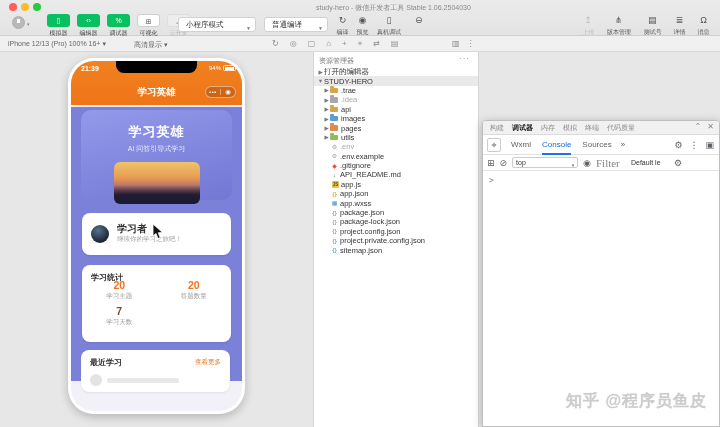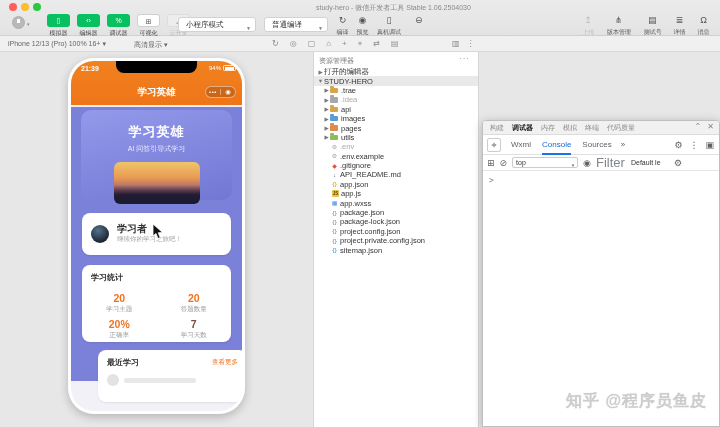--- a/index.html
+++ b/index.html
@@ -69,25 +69,25 @@
   .hero-photo{width:86px;height:42px;margin:8px auto 0;border-radius:6px;background:
      linear-gradient(180deg,rgba(0,0,0,0) 55%,rgba(20,18,40,.85) 78%,#1c1a33 100%),
      linear-gradient(180deg,#f0c46a 0%,#e89a52 38%,#a86a70 62%,#3c3a5e 100%);}
   .card{background:#fff;border-radius:8px;box-shadow:0 1px 2px rgba(0,0,0,.08);}
   .profile-card{left:11px;top:108px;width:149px;height:42px;}
   .p-avatar{left:9px;top:12px;width:18px;height:18px;border-radius:50%;background:radial-gradient(circle at 40% 30%,#55728c,#1d2736 70%);}
   .p-name{left:35px;top:9px;font-size:10px;font-weight:bold;color:#333;}
   .p-desc{left:35px;top:22px;font-size:6.5px;color:#a3a3a3;}
   .stats-card{left:11px;top:160px;width:149px;height:77px;}
   .card-title{position:absolute;left:9px;top:7px;font-size:8px;font-weight:bold;color:#333;}
-  .stats-grid{position:absolute;left:0;top:27px;width:149px;display:grid;grid-template-columns:1fr 1fr;row-gap:4px;}
+  .stats-grid{position:absolute;left:0;top:14px;width:149px;display:grid;grid-template-columns:1fr 1fr;row-gap:4px;}
   .stat{text-align:center;}
   .stat .v{font-size:10.5px;font-weight:bold;}
   .stat .l{font-size:6.5px;color:#9b9b9b;margin-top:1px;}
-  .recent-card{left:27px;top:245px;width:149px;height:52px;}
+  .recent-card{left:10px;top:245px;width:149px;height:42px;}
   .more-link{position:absolute;right:9px;top:8px;font-size:6.5px;color:#f2711c;}
   .recent-row{position:absolute;left:9px;top:24px;display:flex;align-items:center;gap:5px;}
   .recent-ava{width:12px;height:12px;border-radius:50%;background:#e3e3e3;}
   .recent-bar{width:72px;height:5px;border-radius:2px;background:#e8e8e8;}
 
   
   .cursor{left:152px;top:224px;z-index:60;pointer-events:none;}
 
   
   .explorer{left:313px;top:52px;width:166px;height:375px;background:#fff;border-left:1px solid #d6d6d6;border-right:1px solid #d6d6d6;overflow:hidden;}
@@ -115,21 +115,21 @@
   .inspect-btn{width:14px;height:14px;border:1px solid #ccc;border-radius:2px;margin-left:4px;text-align:center;font-size:9px;line-height:13px;color:#555;}
   .ptabs{display:flex;gap:11px;margin-left:10px;height:20px;align-items:center;}
   .ptab{font-size:8px;color:#5f6368;height:20px;line-height:20px;}
   .ptab.active{color:#1967d2;box-shadow:inset 0 -2px 0 #1a73e8;}
   .pt-more{font-size:8px;color:#5f6368;margin-left:9px;}
   .pt-right{position:absolute;right:5px;top:0;height:20px;display:flex;align-items:center;gap:7px;font-size:9px;color:#5f6368;}
   .ct-bar{position:relative;height:16px;border-bottom:1px solid #e4e4e4;display:flex;align-items:center;gap:5px;padding-left:4px;}
   .ct-ico{font-size:9px;color:#5f6368;line-height:12px;}
   .ctx-select{width:66px;height:11px;border:1px solid #ccc;border-radius:2px;background:#fff;font-size:7px;color:#333;line-height:9px;padding:0 8px 0 3px;position:relative;white-space:nowrap;}
   .ctx-select .caret{position:absolute;right:2px;top:2.5px;font-size:4.5px;color:#777;}
-  .filter-input{width:30px;height:11px;border:none;font-size:13px;color:#555;background:transparent;}
+  .filter-input{width:30px;height:11px;border:none;font-size:11px;color:#555;background:transparent;font-family:Liberation Serif, serif;}
   .filter-input::placeholder{color:#80868b;}
   .lvl-select{font-size:7px;color:#333;white-space:nowrap;overflow:hidden;width:38px;}
   .console-body{position:relative;height:257px;background:#fff;}
   .prompt{position:absolute;left:6px;top:5px;font-size:8px;color:#7e8aa8;font-family:"DejaVu Sans Mono","Liberation Mono",monospace;}
   .watermark{position:absolute;right:12px;bottom:16px;font-size:16px;font-weight:bold;color:#cccccc;text-shadow:0 1px 1px rgba(255,255,255,.95),0 0 1px rgba(130,130,130,.45);letter-spacing:1px;white-space:nowrap;}
 </style>
 </head>
 <body>
 
 <div class="abs titlebar-toolbar">
@@ -273,24 +273,20 @@
         <div class="stats-grid">
             <div class="stat">
     <div class="v" style="color: rgb(242, 113, 28);">20</div>
     <div class="l">学习主题</div>
   </div>
             <div class="stat">
     <div class="v" style="color: rgb(242, 113, 28);">20</div>
     <div class="l">答题数量</div>
   </div>
             <div class="stat">
-    <div class="v" style="color: rgb(242, 113, 28);">20%</div>
-    <div class="l">正确率</div>
-  </div>
-            <div class="stat">
     <div class="v" style="color: rgb(116, 80, 60);">7</div>
     <div class="l">学习天数</div>
   </div>
           </div>
       </div>
 
       <div class="abs card recent-card">
         <span class="card-title">最近学习</span>
         <span class="more-link">查看更多</span>
         <div class="recent-row">
@@ -366,27 +362,27 @@
     <span class="ficon" style="color: rgb(226, 80, 60);">◆</span>
     <span class="fname">.gitignore</span>
   </div>
       <div class="erow trow">
     <span class="chev" style="visibility: hidden;">▶</span>
     <span class="ficon" style="color: rgb(90, 107, 122);">↓</span>
     <span class="fname">API_README.md</span>
   </div>
       <div class="erow trow">
     <span class="chev" style="visibility: hidden;">▶</span>
+    <span class="ficon" style="color: rgb(90, 74, 26); font-size: 4.5px; background: rgb(232, 196, 74); border-radius: 1px; line-height: 7px; width: 7px; margin: 0px 2px;">JS</span>
+    <span class="fname">app.js</span>
+  </div>
+      <div class="erow trow">
+    <span class="chev" style="visibility: hidden;">▶</span>
     <span class="ficon" style="color: rgb(216, 184, 60);">{}</span>
     <span class="fname">app.json</span>
-  </div>
-      <div class="erow trow">
-    <span class="chev" style="visibility: hidden;">▶</span>
-    <span class="ficon" style="color: rgb(90, 74, 26); font-size: 4.5px; background: rgb(232, 196, 74); border-radius: 1px; line-height: 7px; width: 7px; margin: 0px 2px;">JS</span>
-    <span class="fname">app.js</span>
   </div>
       <div class="erow trow">
     <span class="chev" style="visibility: hidden;">▶</span>
     <span class="ficon" style="color: rgb(74, 143, 216);">▦</span>
     <span class="fname">app.wxss</span>
   </div>
       <div class="erow trow">
     <span class="chev" style="visibility: hidden;">▶</span>
     <span class="ficon" style="color: rgb(160, 184, 92);">{}</span>
     <span class="fname">package.json</span>

